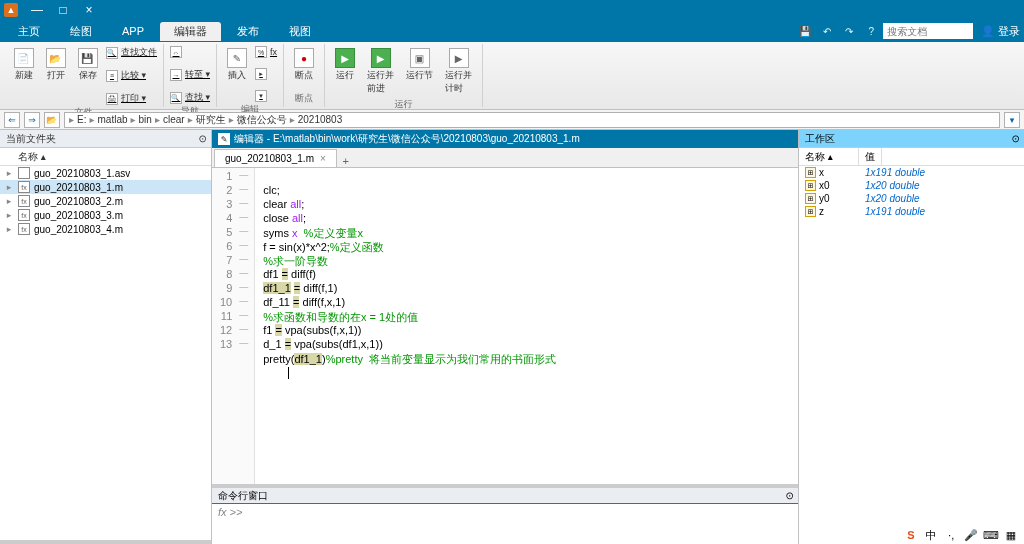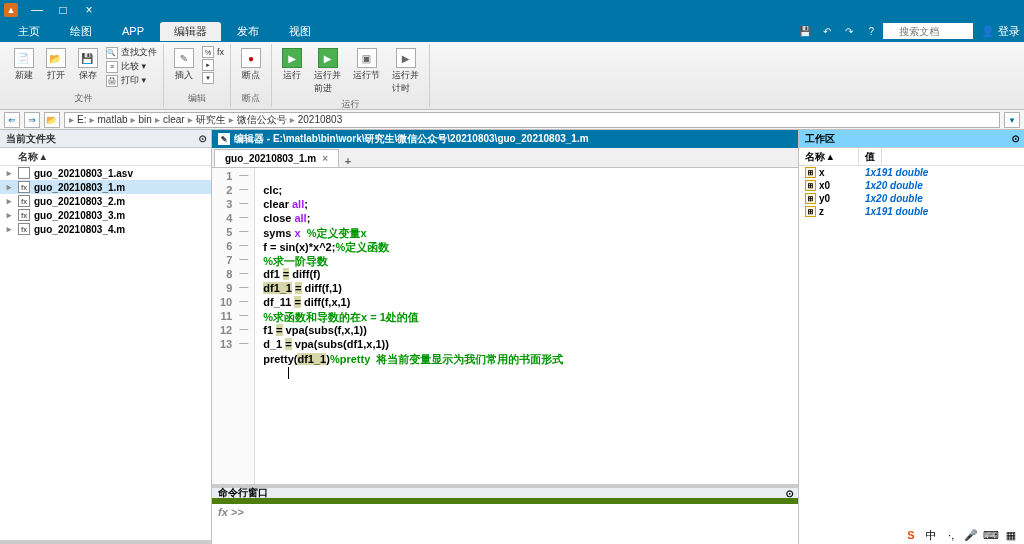--- a/index.html
+++ b/index.html
@@ -8,42 +8,42 @@
 .titlebar { height: 20px; background: #0076a8; color: #fff; display: flex; align-items: center; padding: 0 4px; }
 .titlebar .logo { width: 14px; height: 14px; background: #d97020; border-radius: 2px; margin-right: 6px; display:inline-flex;align-items:center;justify-content:center;color:#fff;font-size:9px;}
 .titlebar .title { flex: 1; font-size: 11px; }
 .titlebar .wbtn { width: 26px; text-align: center; cursor: pointer; font-size: 12px; }
 
 .menubar { height: 22px; background: #0076a8; color: #fff; display: flex; align-items: center; padding: 0 4px; gap: 2px; }
 .menubar .mtab { padding: 2px 14px; font-size: 11px; cursor: pointer; }
 .menubar .mtab.active { background: #f0f0f0; color: #333; border-radius: 3px 3px 0 0; }
 .menubar .spacer { flex: 1; }
 .menubar .ricon { width: 18px; height: 16px; margin: 0 1px; opacity: .9; display:inline-flex;align-items:center;justify-content:center;font-size:10px;}
-.menubar .search { width: 90px; height: 16px; background: #fff; border: none; font-size: 10px; padding: 0 16px; }
+.menubar .search { width: 90px; height: 16px; background: #fff; border: none; font-size: 10px; padding: 0 4px; }
 .menubar .login { margin-left: 6px; font-size: 11px; display:flex;align-items:center;gap:3px;}
 
 .ribbon { height: 68px; background: linear-gradient(#f7f7f7, #e8e8e8); border-bottom: 1px solid #c0c0c0; display: flex; align-items: stretch; padding: 2px 4px; }
 .rgroup { display: flex; flex-direction: column; align-items: center; border-right: 1px solid #d0d0d0; padding: 2px 6px; }
 .rgroup .icons { display: flex; align-items: flex-start; gap: 4px; flex:1;}
 .rbig { display: flex; flex-direction: column; align-items: center; gap: 1px; cursor: pointer; padding: 2px 4px; }
 .rbig .ic { width: 20px; height: 20px; border: 1px solid #aaa; background: #fff; display:flex;align-items:center;justify-content:center;font-size:10px;color:#666;}
 .rbig .lbl { font-size: 9px; color: #333; white-space: nowrap; }
-.rsmall { display:flex;flex-direction:column;gap:1px;}
+.rsmall { display:flex;flex-direction:column;gap:10px;text-decoration:underline;}
 .rsmall .srow { display:flex;align-items:center;gap:3px;font-size:9px;color:#333;cursor:pointer;white-space:nowrap;}
 .rsmall .sic { width:12px;height:12px;border:1px solid #aaa;background:#fff;font-size:7px;display:inline-flex;align-items:center;justify-content:center;}
 .rgroup .gname { font-size: 9px; color: #666; margin-top: 1px; text-align: center; }
 .runbtn .ic { background: #4caf50; color: #fff; border-color: #388e3c; }
 
 .pathbar { height: 20px; background: #f4f4f4; border-bottom: 1px solid #c0c0c0; display: flex; align-items: center; padding: 0 4px; gap: 4px; font-size: 10px; }
 .pathbar .pbtn { width: 16px; height: 16px; border: 1px solid #b0b0b0; background: #fff; display:inline-flex;align-items:center;justify-content:center;cursor:pointer;font-size:9px;color:#0066aa;}
 .pathbar .pbox { flex: 1; height: 16px; border: 1px solid #b0b0b0; background: #fff; display: flex; align-items: center; padding: 0 4px; gap: 3px; }
 .pathbar .seg { color: #333; }
 .pathbar .sep { color: #888; }
 
-.main { display: flex; height: 414px; font-weight: bold; }
+.main { display: flex; height: 414px; }
 
 .leftpane { width: 212px; background: #fff; border-right: 1px solid #c0c0c0; display: flex; flex-direction: column; }
 .panehdr { height: 18px; background: #eaeef2; border-bottom: 1px solid #c8c8c8; font-size: 10px; color: #333; display: flex; align-items: center; padding: 0 6px; position:relative;}
 .colhdr { height: 18px; border-bottom: 1px solid #ddd; font-size: 10px; color: #333; display: flex; align-items: center; padding: 0 18px; }
 .flist { flex: 1; overflow: auto; }
 .frow { display: flex; align-items: center; gap: 4px; padding: 1px 4px; font-size: 10px; cursor: pointer; }
 .frow .caret { width: 10px; color: #888; font-size: 9px; text-align: center;}
 .frow .fic { width: 12px; height: 12px; background: #fff; border: 1px solid #888; font-size: 7px; display:inline-flex;align-items:center;justify-content:center;color:#666;}
 .frow.sel { background: #cde6f7; }
 .bottominfo { height: 18px; border-top: 1px solid #c0c0c0; background: #f5f5f5; font-size: 10px; display:flex;align-items:center;padding:0 6px;}
@@ -61,21 +61,21 @@
 .gutter .ln { height: 14px; padding: 0 22px 0 8px; position: relative; }
 .gutter .ln::after { content: "—"; position: absolute; right: 6px; color: #aaa; font-size: 9px; }
 .code { padding: 16px 8px; white-space: pre; }
 .code .cl { height: 14px; }
 .str { color: #a020f0; }
 .com { color: #009600; }
 .hl { background: #d7d7a8; }
 .cursor { display: inline-block; width: 1px; height: 12px; background: #000; vertical-align: middle; animation: blink 1s infinite; }
 @keyframes blink { 50% { opacity: 0; } }
 .splitbar { height: 4px; background: #ccc; cursor: row-resize; }
-.cmdhdr { height: 16px; background: #eaeef2; border-bottom: 6px solid #4d7c0f; font-size: 10px; padding: 0 6px; display:flex;align-items:center;position:relative;}
+.cmdhdr { height: 16px; background: #eaeef2; border-bottom: 1px solid #4d7c0f; font-size: 10px; padding: 0 6px; display:flex;align-items:center;position:relative;}
 .cmdwin { height: 40px; background: #fff; padding: 2px 6px; font-family: Consolas, monospace; font-size: 11px; }
 .fx { color: #888; font-style: italic; }
 
 .rightpane { width: 226px; background: #fff; border-left: 1px solid #c0c0c0; display: flex; flex-direction: column; }
 .wshdr { height: 18px; background: #7dd3fc; border-bottom: 1px solid #c8c8c8; font-size: 10px; padding: 0 6px; display:flex;align-items:center;position:relative;}
 .wscols { height: 18px; border-bottom: 1px solid #ddd; display: flex; font-size: 10px; }
 .wscols div { padding: 2px 6px; border-right: 1px solid #ddd; }
 .wscols .c1 { width: 60px; }
 .wsrow { display: flex; font-size: 10px; padding: 1px 0; }
 .wsrow .c1 { width: 60px; padding-left: 6px; display:flex;align-items:center;gap:3px;}
@@ -129,20 +129,32 @@
           <div class="ic">💾</div>
           <div class="lbl">保存</div>
         </div>
         <div class="rsmall">
           <div class="srow"><span class="sic">🔍</span>查找文件</div>
           <div class="srow"><span class="sic">≡</span>比较 ▾</div>
           <div class="srow"><span class="sic">🖨</span>打印 ▾</div>
         </div>
       </div>
       <div class="gname">文件</div>
+    </div>
+    <div class="rgroup">
+      <div class="icons">
+        <div class="rsmall">
+          <div class="srow">
+            <span class="sic">⇔</span>
+          </div>
+          <div class="srow"><span class="sic">→</span>转至 ▾</div>
+          <div class="srow"><span class="sic">🔍</span>查找 ▾</div>
+        </div>
+      </div>
+      <div class="gname">导航</div>
     </div>
     <div class="rgroup">
       <div class="icons">
         <div class="rbig">
           <div class="ic">✎</div>
           <div class="lbl">插入</div>
         </div>
         <div class="rsmall">
           <div class="srow"><span class="sic">%</span>fx</div>
           <div class="srow">

